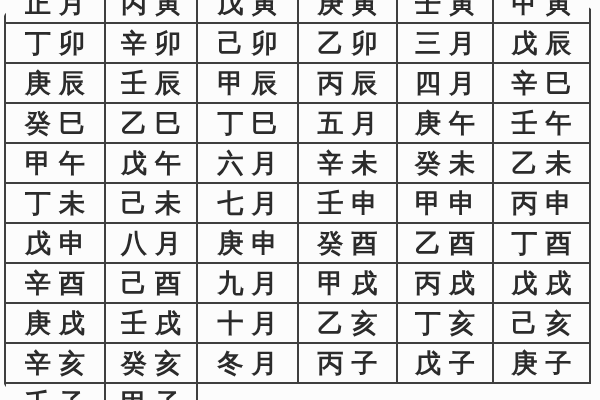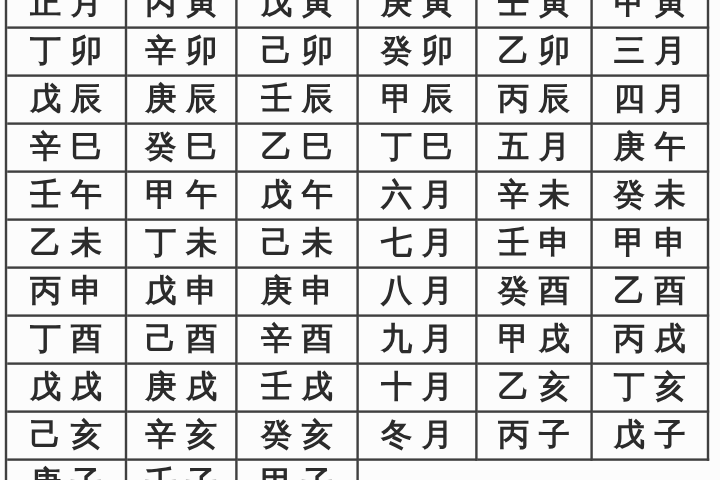--- a/index.html
+++ b/index.html
@@ -12,20 +12,21 @@
     width:600px;height:400px;
     background:var(--bg-color);
     font-family:"DejaVu Sans",sans-serif;
     overflow:hidden;
   }
   .viewport{
     position:relative;
     width:600px;height:400px;
     overflow:hidden;
     background:var(--bg-color);
+    border-radius:31px;
   }
   .ganzhi-grid{
     position:absolute;
     left:4px;
     top:-18px;
     display:grid;
     grid-template-columns:100px 92px 101px 99px 96px 97px;
     grid-auto-rows:40px;
     border-left:2px solid var(--border-color);
     border-top:2px solid var(--border-color);
@@ -76,23 +77,20 @@
       <div class="cell">
         <span>丁卯</span>
       </div>
       <div class="cell">
         <span>辛卯</span>
       </div>
       <div class="cell">
         <span>己卯</span>
       </div>
       <div class="cell">
-        <span>癸卯</span>
-      </div>
-      <div class="cell">
         <span>乙卯</span>
       </div>
       <div class="cell">
         <span>三月</span>
       </div>
       <div class="cell">
         <span>戊辰</span>
       </div>
       <div class="cell">
         <span>庚辰</span>
@@ -163,39 +161,39 @@
       <div class="cell">
         <span>甲申</span>
       </div>
       <div class="cell">
         <span>丙申</span>
       </div>
       <div class="cell">
         <span>戊申</span>
       </div>
       <div class="cell">
+        <span>八月</span>
+      </div>
+      <div class="cell">
         <span>庚申</span>
       </div>
       <div class="cell">
-        <span>八月</span>
-      </div>
-      <div class="cell">
         <span>癸酉</span>
       </div>
       <div class="cell">
         <span>乙酉</span>
       </div>
       <div class="cell">
         <span>丁酉</span>
       </div>
       <div class="cell">
+        <span>辛酉</span>
+      </div>
+      <div class="cell">
         <span>己酉</span>
-      </div>
-      <div class="cell">
-        <span>辛酉</span>
       </div>
       <div class="cell">
         <span>九月</span>
       </div>
       <div class="cell">
         <span>甲戌</span>
       </div>
       <div class="cell">
         <span>丙戌</span>
       </div>

